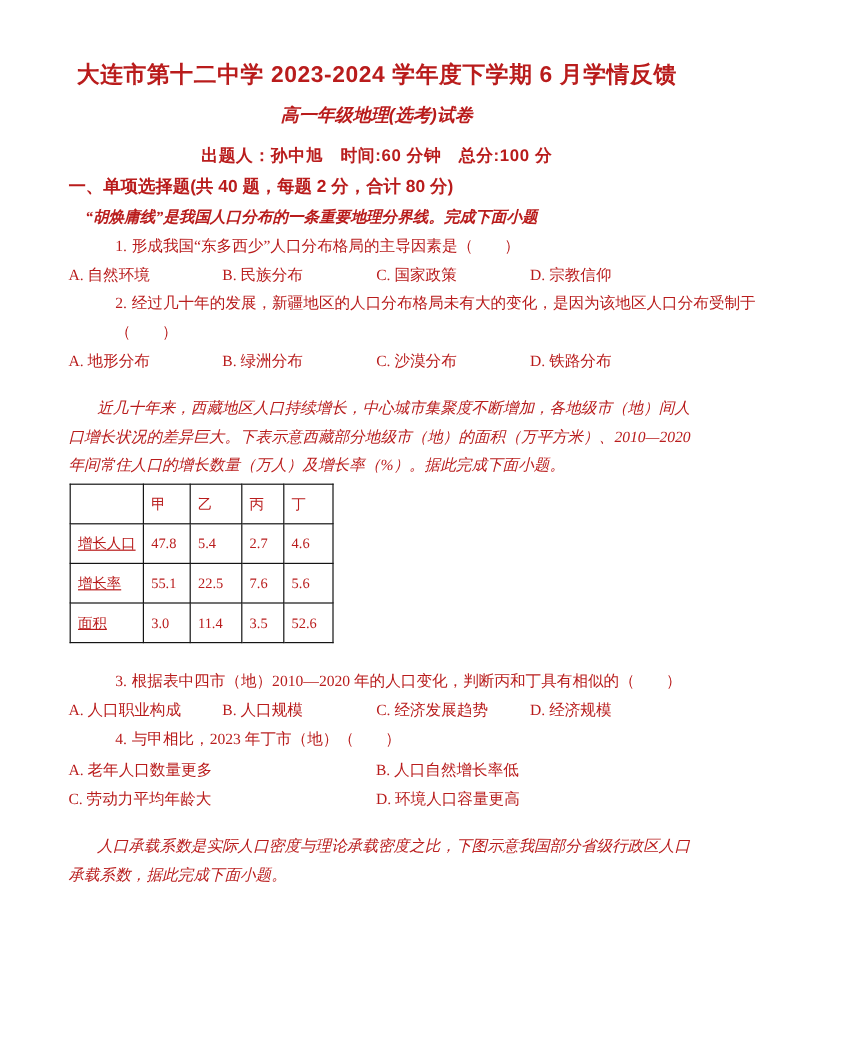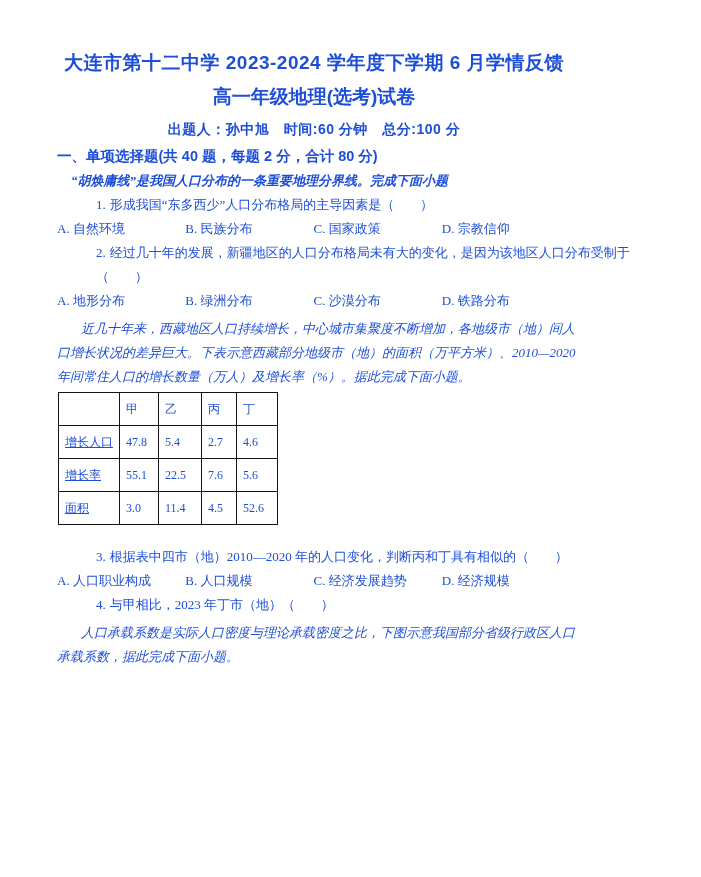--- a/index.html
+++ b/index.html
@@ -1,56 +1,56 @@
 <!DOCTYPE html>
 <html><head>
 <meta charset="utf-8">
 <style>
   html,body { margin:0; padding:0; background:#e8e8e8; }
   .page {
     position:relative;
     width:701px; height:877px;
     margin:0 auto;
     background:#ffffff;
-    color:#1d4ed8;
+    color:#b91c1c;
     font-family:"Liberation Serif", serif;
     overflow:hidden;
   }
   
   .titles {
     padding-top:50px;
     width:514px;
     margin-left:57px;
     text-align:center;
     font-family:"Liberation Sans", sans-serif;
     font-weight:bold;
   }
   .title1 { font-size:19px; line-height:26px; letter-spacing:0.5px; }
-  .title2 { font-size:19px; line-height:26px; margin-top:8px; }
+  .title2 { font-size:15px; line-height:26px; margin-top:8px;font-style:italic; }
   .meta   { font-size:14px; line-height:20px; margin-top:9px; letter-spacing:0.5px; }
 
   
   .body {
     margin-left:57px;
     width:590px;
     font-size:13px;
   }
   .section-heading {
     font-family:"Liberation Sans", sans-serif;
     font-weight:bold;
     font-size:14.5px;
     line-height:21px;
     margin-top:7px;
   }
   .passage {
     font-style:italic;
     line-height:24px;
   }
   .passage.intro { text-indent:14px; margin-top:2px;font-weight:bold; }
-  .passage.p-block { text-indent:24px; width:524px; margin-top:4px; }
+  .passage.p-block { text-indent:24px; width:524px; margin-top:15px; }
   .qstem { line-height:24px;margin-left:39px; }
   .qnum { margin-right:4px; }
 
   
   .opts-row4 { line-height:24px; white-space:nowrap; }
   .opts-row4 .opt { display:inline-block; width:125px; }
   .opts-row4 .opt:last-child { width:auto; }
   
   .opts-grid2 .optrow { line-height:24px; }
   .opts-grid2 .opt { display:inline-block; width:253px; }
@@ -140,36 +140,46 @@
         <td class="c0">增长率</td>
         <td class="c1">55.1</td>
         <td class="c2">22.5</td>
         <td class="c3">7.6</td>
         <td class="c4">5.6</td>
       </tr>
       <tr>
         <td class="c0">面积</td>
         <td class="c1">3.0</td>
         <td class="c2">11.4</td>
-        <td class="c3">4.5</td>
+        <td class="c3">3.5</td>
         <td class="c4">52.6</td>
       </tr>
     </tbody>
       </table>
 
     <div class="qstem gap-q3">
       <span class="qnum">3.</span><span>根据表中四市（地）2010—2020 年的人口变化，判断丙和丁具有相似的（　　）</span>
     </div>
     <div class="opts-row4">
       <span class="opt">A. 人口职业构成</span>
       <span class="opt">B. 人口规模</span>
       <span class="opt">C. 经济发展趋势</span>
       <span class="opt">D. 经济规模</span>
     </div>
 
     <div class="qstem">
       <span class="qnum">4.</span><span>与甲相比，2023 年丁市（地）（　　）</span>
     </div>
+    <div class="opts-grid2 gap-q4opts">
+      <div class="optrow">
+        <span class="opt">A. 老年人口数量更多</span>
+        <span class="opt">B. 人口自然增长率低</span>
+      </div>
+      <div class="optrow">
+        <span class="opt">C. 劳动力平均年龄大</span>
+        <span class="opt">D. 环境人口容量更高</span>
+      </div>
+    </div>
 
     <div class="passage p-block gap-last">人口承载系数是实际人口密度与理论承载密度之比，下图示意我国部分省级行政区人口承载系数，据此完成下面小题。</div>
 
   </div>
 </div>
 
 </body></html>

